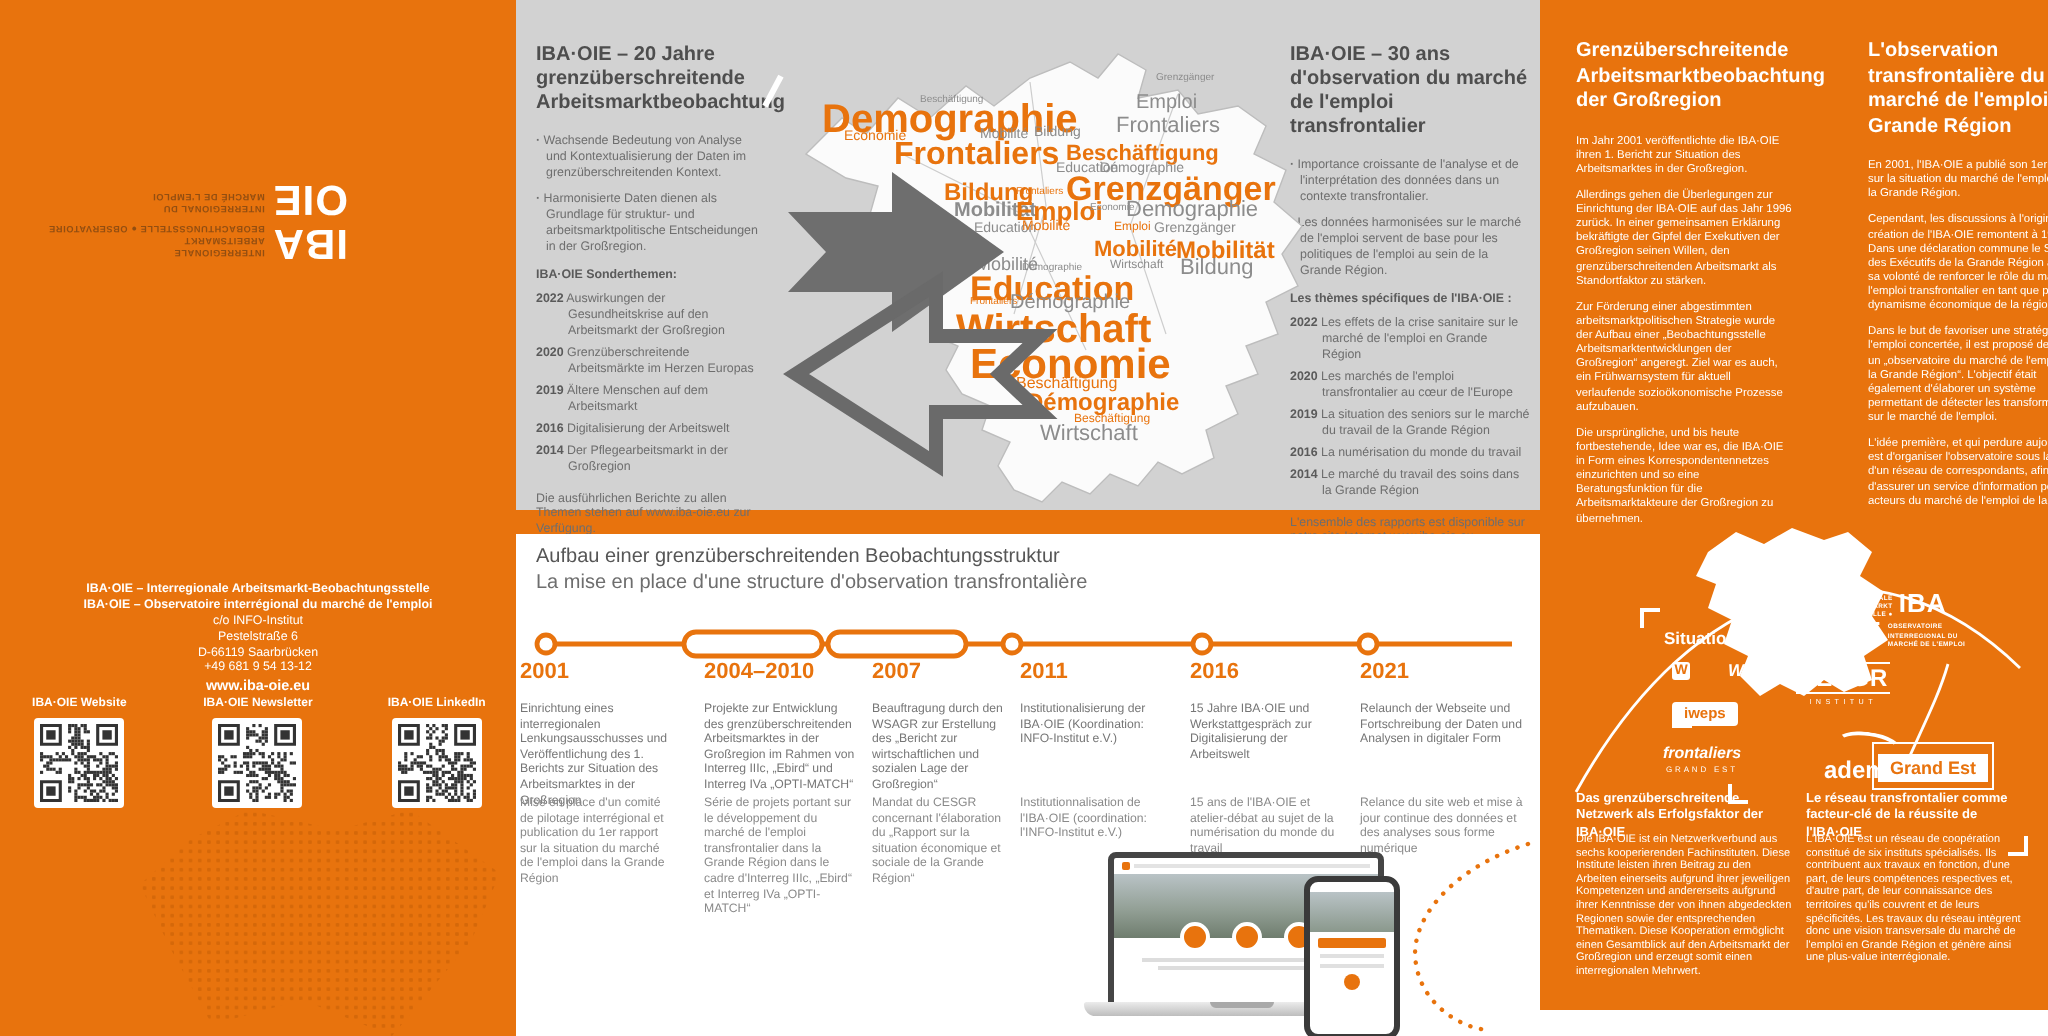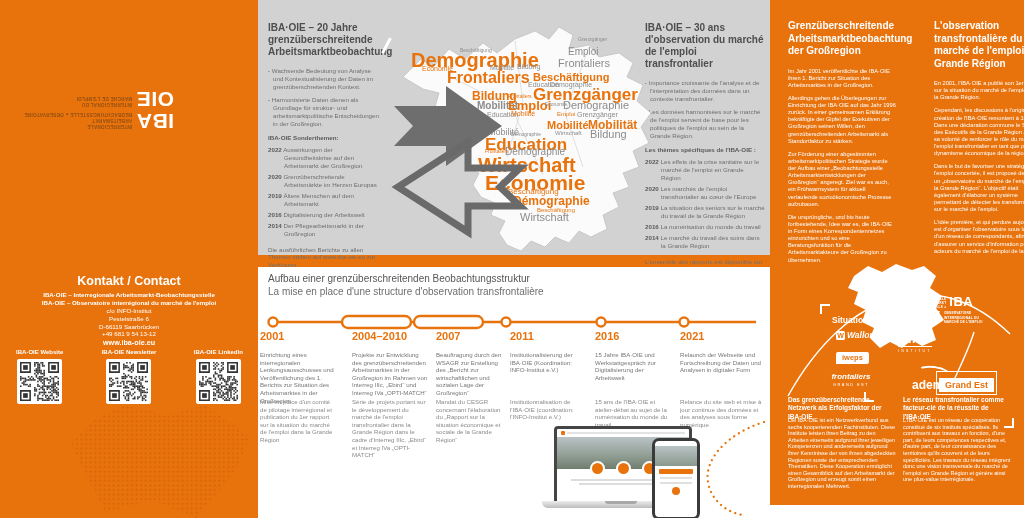--- a/index.html
+++ b/index.html
@@ -102,21 +102,21 @@
 
   
   #net-svg{position:absolute;left:778px;top:258px;width:246px;height:150px}
   .nbr{position:absolute;width:8px;height:8px;border:0 solid #fff}
   .nbr-tl{border-left-width:2px;border-top-width:2px}
   .nbr-bl{border-left-width:2px;border-bottom-width:2px}
   .nbr-br{border-right-width:2px;border-bottom-width:2px}
   .nlogo{position:absolute;color:#fff;white-space:nowrap}
   .ob-text{font-size:8.5px;font-weight:bold}
   .ob-star{display:inline-block;width:4px;height:4px;background:#fff;transform:rotate(45deg);margin-left:3px}
-  .w-row{display:flex;align-items:center;gap:2px}
+  .w-row{display:flex;align-items:center;gap:19px}
   .w-icon{width:9px;height:9px;background:#fff;border-radius:1.5px;color:#E8730D;font-size:7px;font-weight:bold;
           text-align:center;line-height:9.5px}
   .w-text{font-size:8.5px;font-weight:bold;font-style:italic}
   .iweps-pill{background:#fff;color:#E8730D;font-weight:bold;font-size:7.5px;padding:1.5px 6px;border-radius:2px;display:inline-block}
   .front{width:66px;text-align:center}
   .front-1{font-size:8px;font-weight:bold;font-style:italic}
   .front-2{font-size:4px;letter-spacing:1.4px;margin-top:1px}
   .info-1{font-size:12px;font-weight:bold;letter-spacing:.5px;border-top:1.5px solid #fff;border-bottom:1.5px solid #fff;padding:0 1px}
   .info-2{font-size:3.6px;letter-spacing:2.2px;margin-top:1.5px;text-align:center}
   .adem-swoosh{width:30px;height:11px;border:2.5px solid transparent;border-top-color:#fff;border-radius:50%;transform:rotate(8deg);margin-left:5px}
@@ -148,21 +148,20 @@
       </div>
       <div class="bb-row">
         <span class="bb-big">OIE</span>
         <div class="bb-sm">
           <div>INTERREGIONAL DU</div>
           <div>MARCHÉ DE L'EMPLOI</div>
         </div>
       </div>
     </div>
 
-    <div class="contact c-title abs">Kontakt / Contact</div>
     <div class="contact c-lines abs">
       <div>IBA·OIE – Interregionale Arbeitsmarkt-Beobachtungsstelle</div>
       <div>IBA·OIE – Observatoire interrégional du marché de l'emploi</div>
     </div>
     <div class="contact c-addr abs">
       <div>c/o INFO-Institut</div>
       <div>Pestelstraße 6</div>
       <div>D-66119 Saarbrücken</div>
       <div>+49 681 9 54 13-12</div>
     </div>
@@ -946,21 +945,21 @@
     <span class="w-text">Wallonie</span>
   </div>
   <div class="nlogo" style="left:836px;top:346px">
     <span class="iweps-pill">iweps</span>
   </div>
   <div class="nlogo front" style="left:818px;top:372px">
     <div class="front-1">frontaliers</div>
     <div class="front-2">GRAND EST</div>
   </div>
   <div class="nlogo" style="left:898px;top:331px">
-    <div class="info-1">INFO</div>
+    <div class="info-1">CESGR</div>
     <div class="info-2">INSTITUT</div>
   </div>
   <div class="nlogo" style="left:912px;top:366px">
     <div class="adem-swoosh"></div>
     <div class="adem-text">adem</div>
   </div>
   <div class="nlogo" style="left:936px;top:371px">
     <span class="ge-outer"><span class="ge-inner">Grand Est</span></span>
   </div>
 

